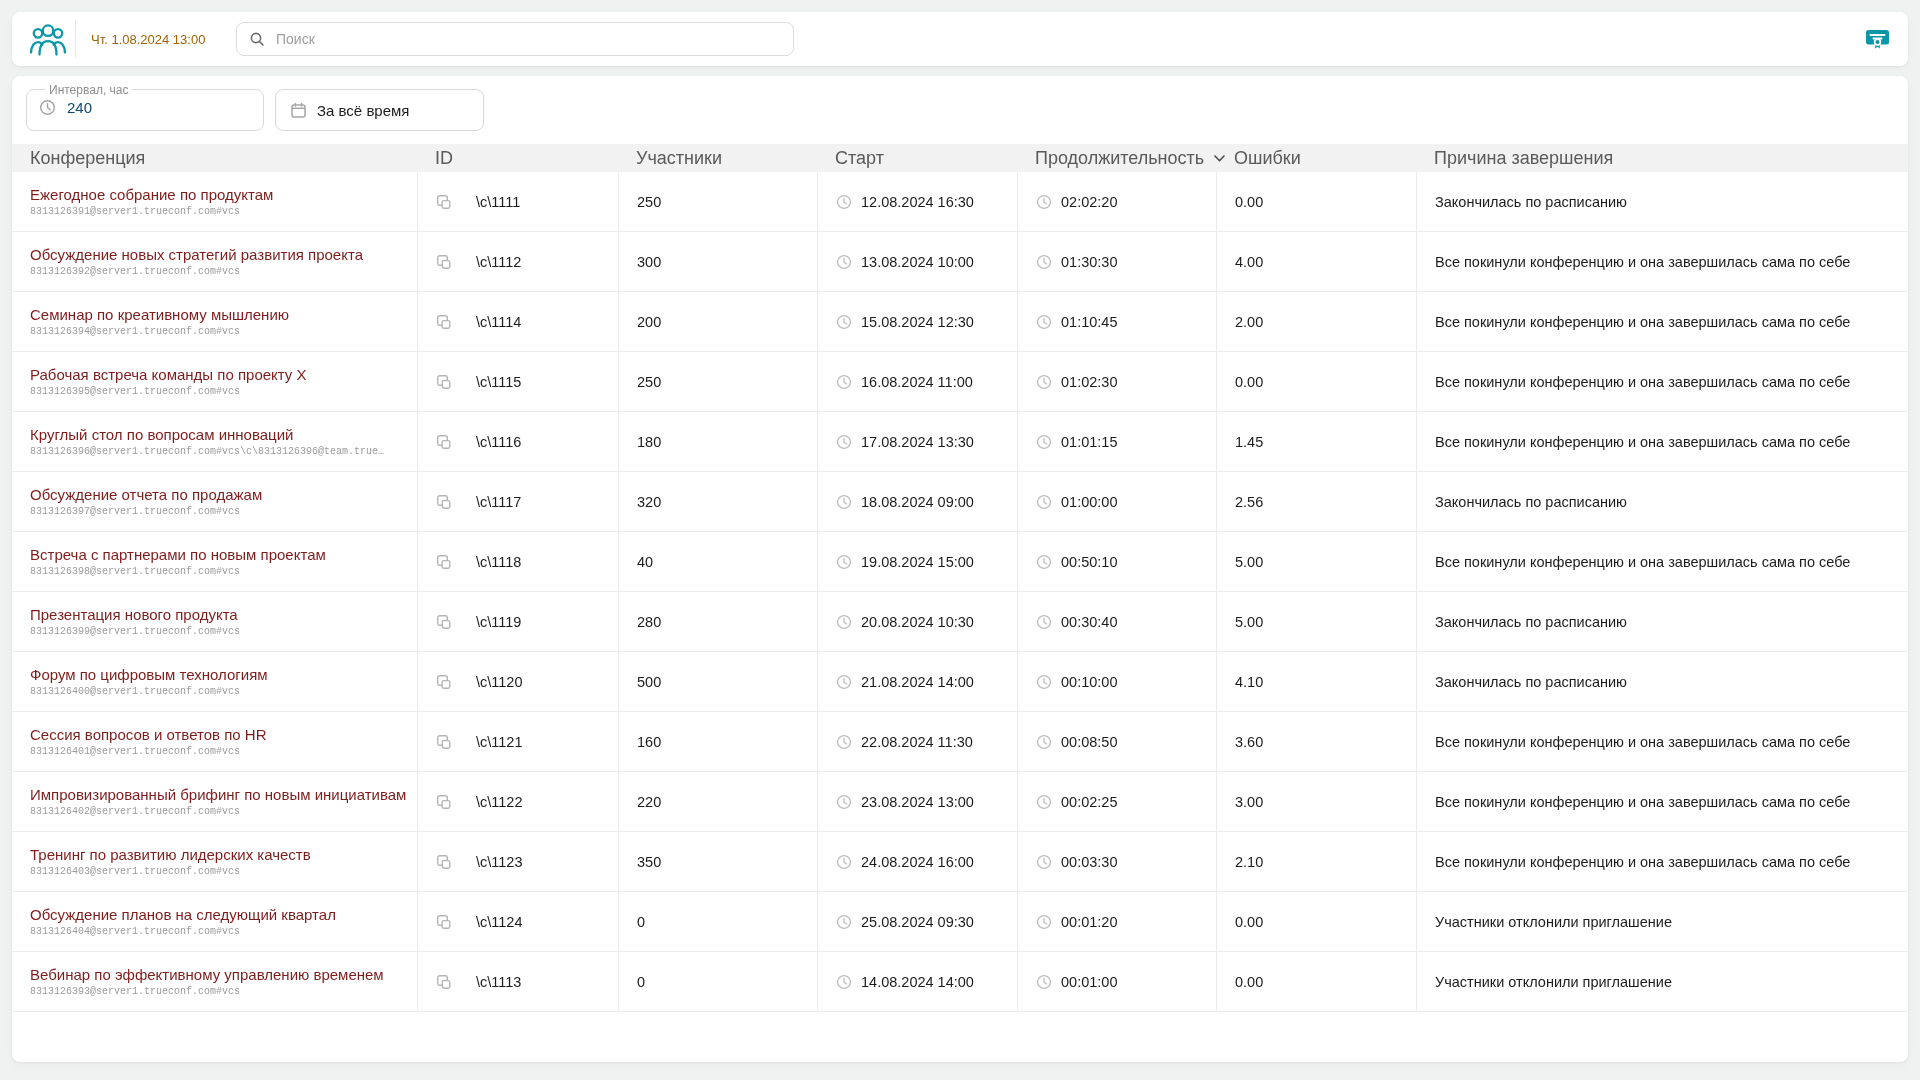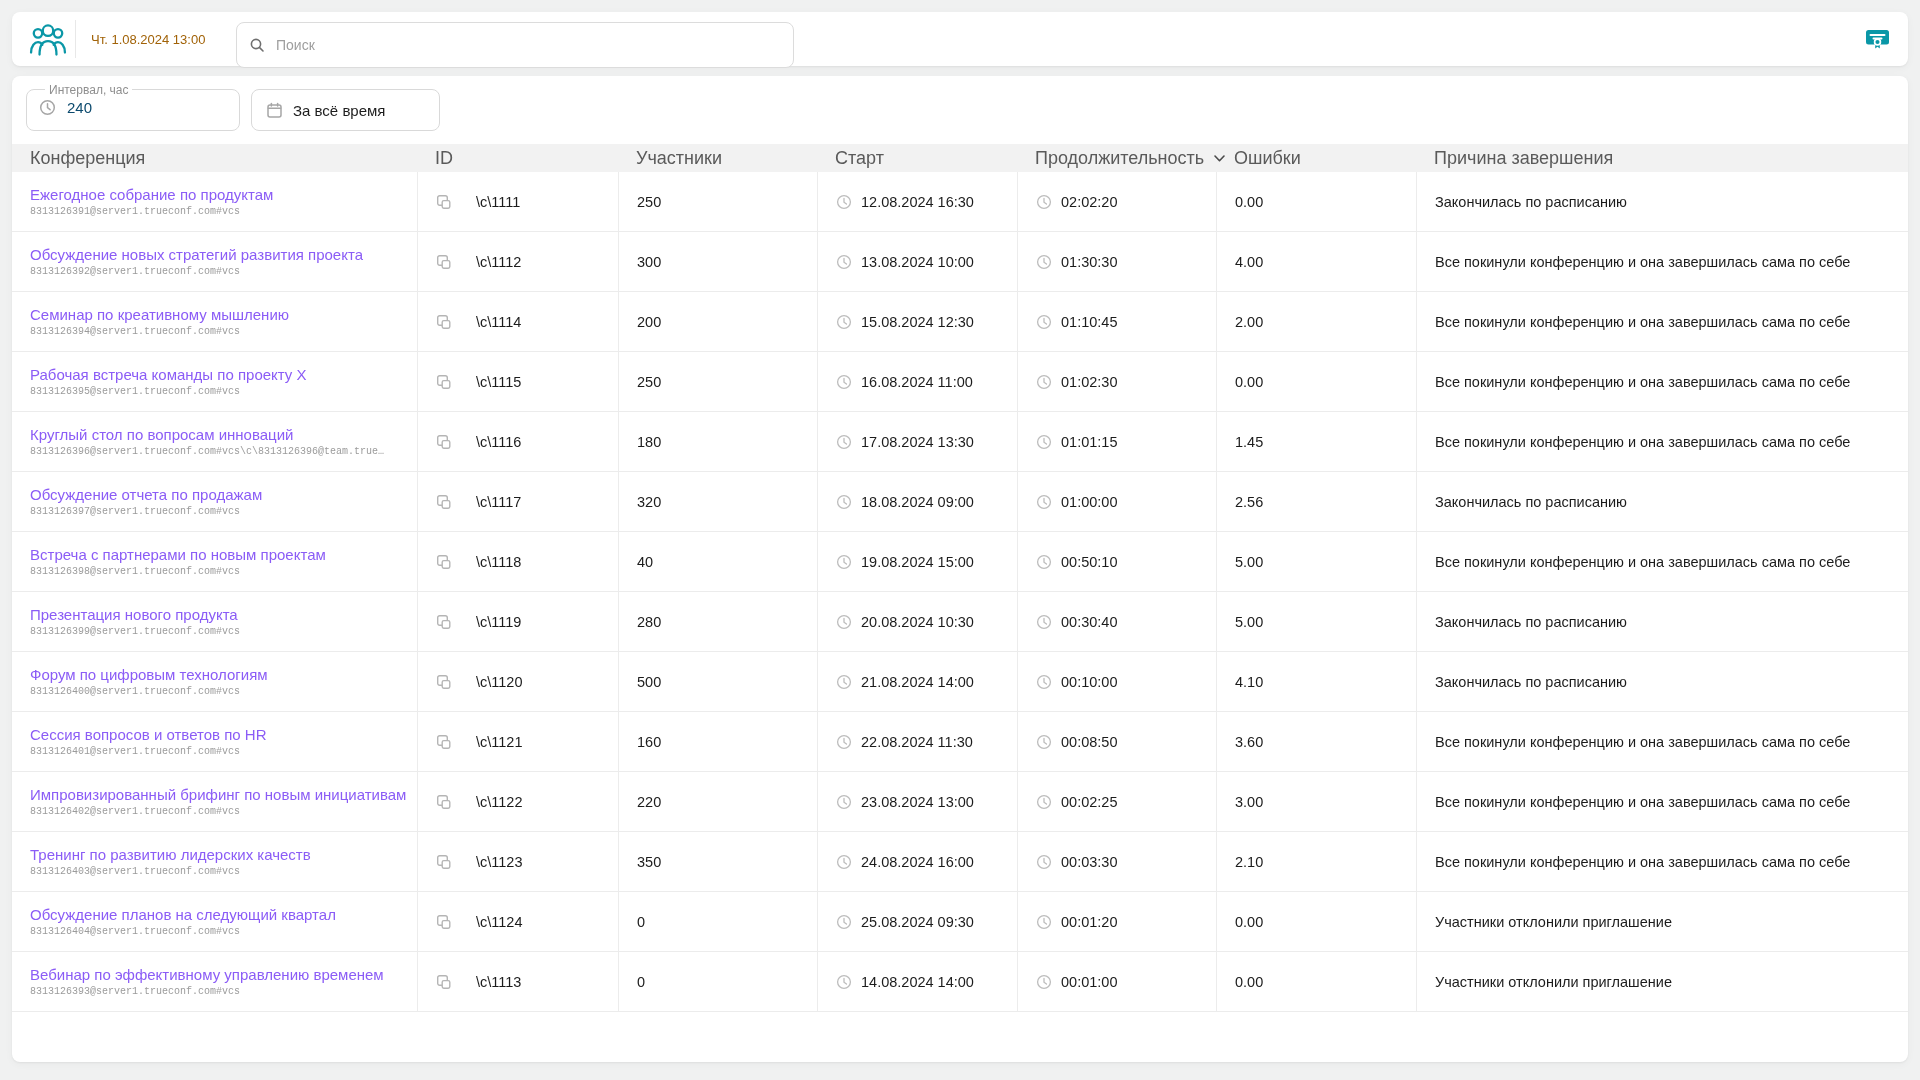--- a/index.html
+++ b/index.html
@@ -14,57 +14,57 @@
     position:absolute;background:#fff;border-radius:8px;
     box-shadow:0 1px 2px rgba(0,0,0,.05),0 2px 8px rgba(0,0,0,.04);
   }
   
   .topbar{left:12px;top:12px;width:1896px;height:54px;}
   .topbar-inner{position:relative;width:100%;height:100%;display:flex;align-items:center;}
   .logo{position:absolute;left:14px;top:50%;transform:translateY(-50%);width:44px;height:40px;display:flex;align-items:center;justify-content:center;cursor:pointer;}
   .topbar-divider{position:absolute;left:63px;top:8px;width:1px;height:38px;background:#e8e8e8;}
   .datetime{position:absolute;left:79px;top:0;height:100%;display:flex;align-items:center;font-size:13px;color:#a16207;white-space:nowrap;}
   .searchbox{
-    position:absolute;left:224px;top:10px;width:558px;height:46px;box-sizing:border-box;
+    position:absolute;left:224px;top:10px;width:558px;height:34px;box-sizing:border-box;
     border:1px solid #dcdcdc;border-radius:8px;display:flex;align-items:center;gap:9px;padding:0 12px;background:#fff;
   }
   .searchbox input{
     border:none;outline:none;flex:1;font-size:14px;color:#333;background:transparent;
     font-family:"Liberation Sans","DejaVu Sans",sans-serif;
   }
   .searchbox input::placeholder{color:#9e9e9e;}
   .license-btn{position:absolute;right:16px;top:50%;transform:translateY(-50%);width:30px;height:28px;display:flex;align-items:center;justify-content:center;cursor:pointer;background:none;border:none;padding:0;}
   
   .main{left:12px;top:76px;width:1896px;height:986px;overflow:hidden;}
   .filters{position:absolute;left:14px;top:13px;display:flex;align-items:flex-start;gap:11px;}
   fieldset.interval{
-    margin:0;box-sizing:border-box;width:214px;height:42px;
+    margin:0;box-sizing:border-box;width:238px;height:42px;
     border:1px solid #d9d9d9;border-radius:8px;
     display:flex;align-items:center;gap:9px;padding:0 0 0 12px;
   }
   fieldset.interval legend{font-size:12px;color:#8f8f8f;padding:0 4px;margin-left:6px;line-height:0;}
   fieldset.interval input{
     border:none;outline:none;width:120px;font-size:15px;color:#0c4a6e;background:transparent;
     font-family:"Liberation Sans","DejaVu Sans",sans-serif;margin-top:-6px;
   }
   fieldset.interval .icn{margin-top:-6px;display:flex;}
   .period{
-    box-sizing:border-box;width:189px;height:42px;border:1px solid #d9d9d9;border-radius:8px;
+    box-sizing:border-box;width:209px;height:42px;border:1px solid #d9d9d9;border-radius:8px;
     display:flex;align-items:center;gap:10px;padding:0 14px;font-size:15px;color:#1d1d1d;cursor:pointer;background:#fff;
   }
   
   .grid{display:grid;grid-template-columns:405px 201px 199px 200px 199px 200px 492px;}
   .thead{position:absolute;left:0;top:68px;width:1896px;height:28px;background:#f2f2f2;}
   .th{display:flex;align-items:center;padding-left:18px;font-size:18px;color:#5a5a5a;cursor:pointer;box-sizing:border-box;gap:10px;white-space:nowrap;}
   .tbody{position:absolute;left:0;top:96px;width:1896px;}
   .trow{height:60px;border-bottom:1px solid #ececec;box-sizing:border-box;cursor:pointer;}
   .cell{box-sizing:border-box;display:flex;align-items:center;padding-left:18px;font-size:14.5px;color:#1c1c1c;overflow:hidden;white-space:nowrap;}
   .cell + .cell{border-left:1px solid #ececec;}
   .cell.conf{flex-direction:column;align-items:flex-start;justify-content:center;gap:3px;padding-right:10px;}
-  .conf-name{font-size:15px;color:#8b5cf6;max-width:380px;overflow:hidden;text-overflow:ellipsis;}
+  .conf-name{font-size:15px;color:#7f1d1d;max-width:380px;overflow:hidden;text-overflow:ellipsis;}
   .conf-uri{font-size:10px;color:#9b9b9b;max-width:380px;overflow:hidden;font-family:Liberation Mono, monospace;}
   .idcell{gap:24px;}
   .copy-btn{background:none;border:none;padding:0;display:flex;cursor:pointer;}
   .timecell{gap:9px;align-items:center;}
   .icn{display:inline-flex;flex:none;}
 </style>
 </head>
 <body>
 
 <div class="card topbar">

